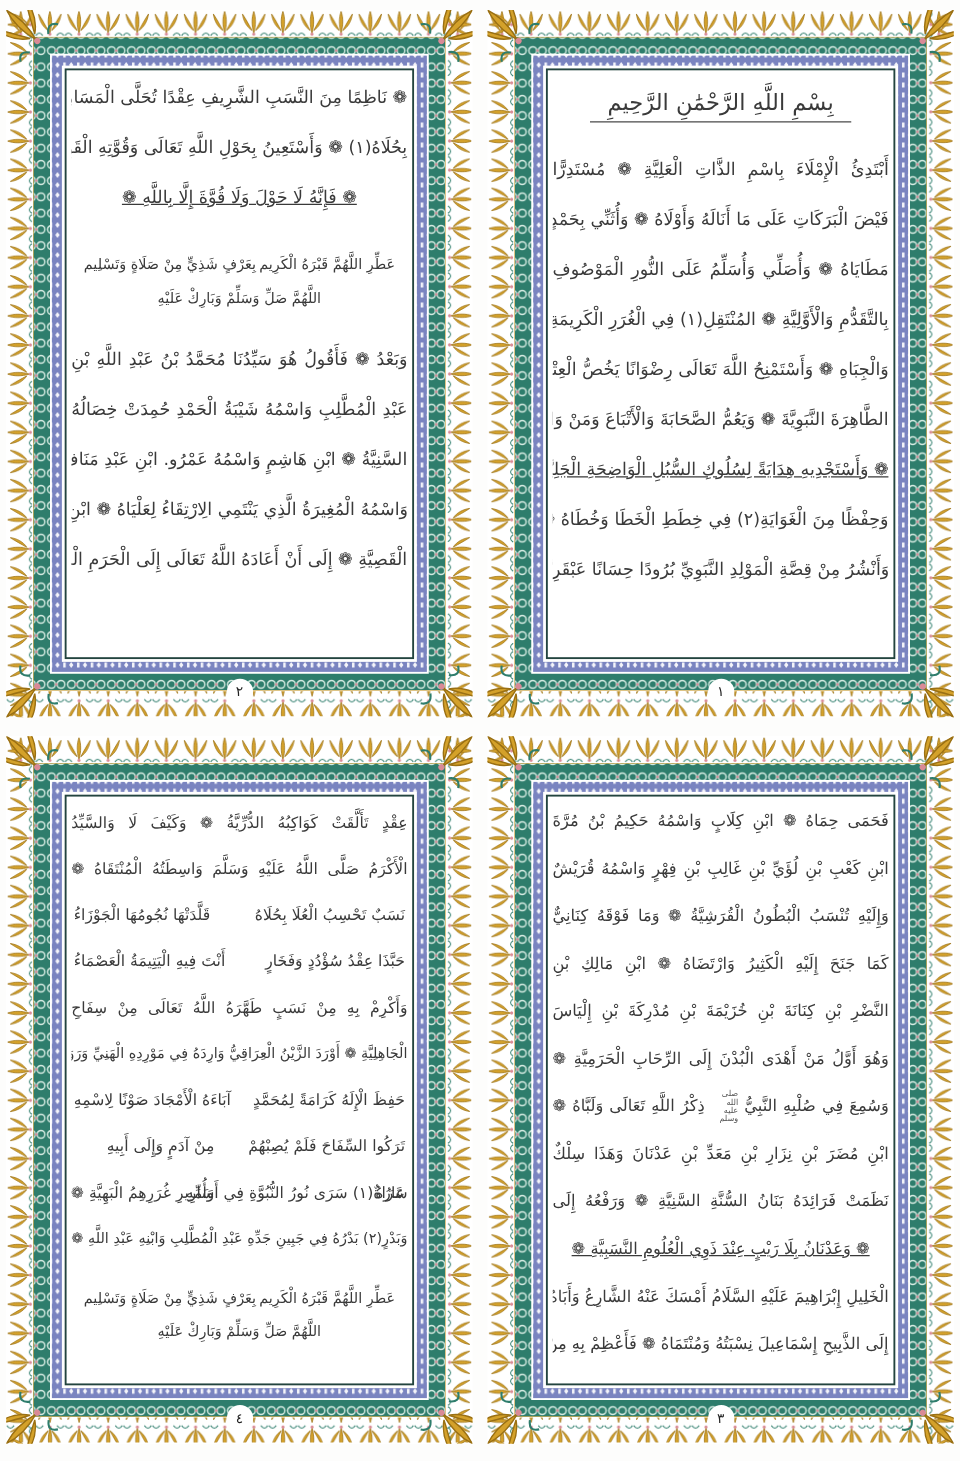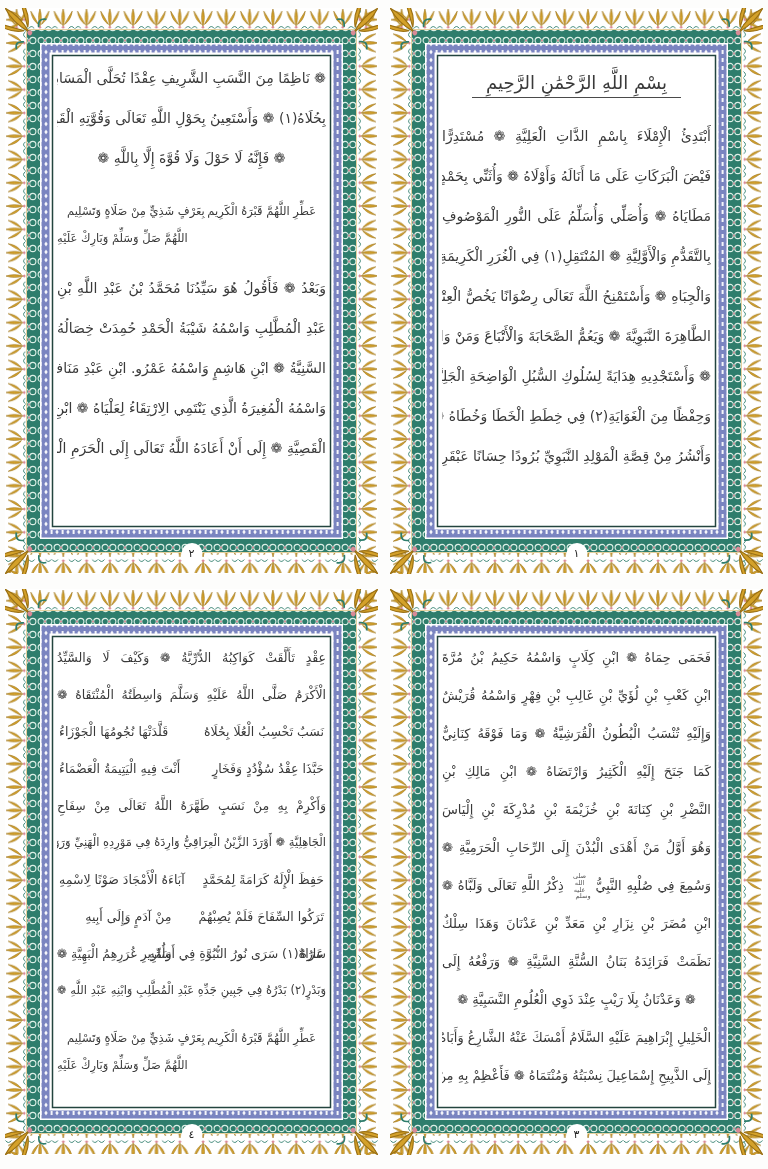--- a/index.html
+++ b/index.html
@@ -4,37 +4,37 @@
 <style>
   html,body{margin:0;padding:0;background:#fdfdfc;}
   .sheet{width:768px;height:1169px;display:grid;grid-template-columns:373px 373px;
     grid-template-rows:566px 566px;column-gap:12px;row-gap:15px;padding:8px 5px 0 5px;
     direction:rtl;box-sizing:border-box;}
   .page{position:relative;background:#ffffff;}
   .border-svg{position:absolute;inset:0;}
   .text-area{position:absolute;top:50px;right:52px;left:52px;bottom:48px;direction:rtl;
     font-family:"DejaVu Sans",sans-serif;color:#3a3a3a;overflow:hidden;}
   .jline{text-align:justify;text-align-last:justify;white-space:nowrap;overflow:hidden;}
-  .cline{text-align:right;text-align-last:center;white-space:nowrap;overflow:hidden;}
+  .cline{text-align:right;text-align-last:center;white-space:nowrap;overflow:hidden;text-decoration:underline;}
   .p1 .row{height:40px;line-height:40px;font-size:14px;}
   .p2 .row{height:40px;line-height:40px;font-size:14px;}
   .p3 .row{height:38px;line-height:38px;font-size:13px;}
   .p4 .row{height:37px;line-height:37px;font-size:12.5px;}
   .row.long{font-size:11.5px;}
   .basmala-block{height:58px;line-height:50px;text-align:center;}
   .basmala-block span{font-size:18px;font-weight:normal;border-bottom:1.5px solid #4a4a4a;
     padding:0 14px 4px 14px;}
   .couplet{display:flex;justify-content:space-between;padding:0 2px;}
   .prayer-row{display:flex;justify-content:space-between;padding:0 10px;height:30px;
     line-height:30px;font-size:11.5px;}
-  .prayer-center{text-align:left;height:24px;line-height:24px;font-size:11.5px;}
+  .prayer-center{text-align:center;height:24px;line-height:24px;font-size:11.5px;}
   .gap-md{height:18px;}
   .p4 .prayer-block{margin-top:14px;}
   .saw{display:inline-block;width:22px;font-size:6.5px;line-height:1.05;white-space:normal;
-    vertical-align:middle;text-align:center;color:#555;}
+    vertical-align:middle;text-align:right;color:#555;}
   .page-num{position:absolute;bottom:10px;left:50%;transform:translateX(-50%);width:21px;
     height:21px;background:#fff;border-radius:50%;text-align:center;line-height:21px;
     font-size:11px;color:#222;font-family:"DejaVu Sans",sans-serif;z-index:3;}
   .defs-holder{position:absolute;width:0;height:0;overflow:hidden;}
 </style>
 </head>
 <body>
 
 <svg class="defs-holder" aria-hidden="true">
   <defs>

